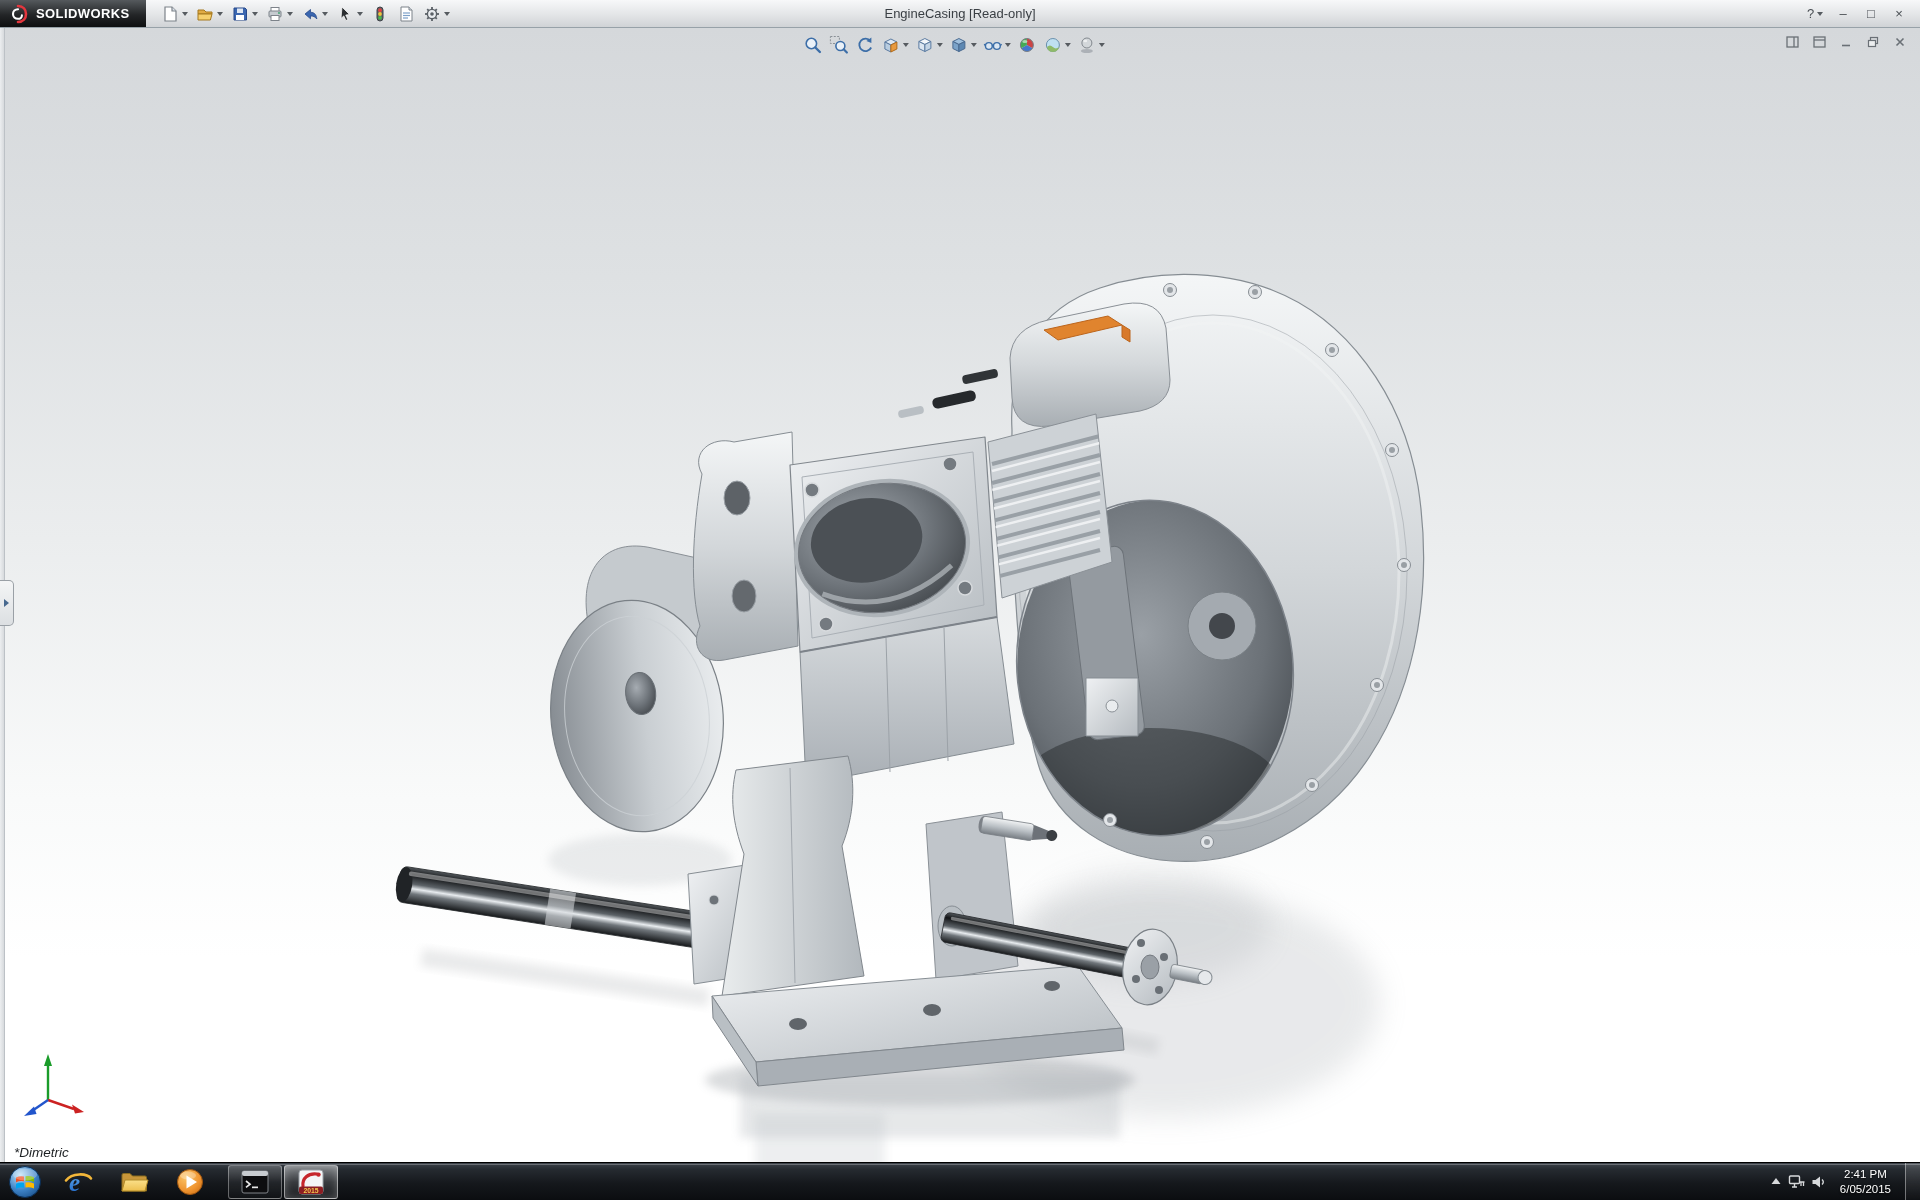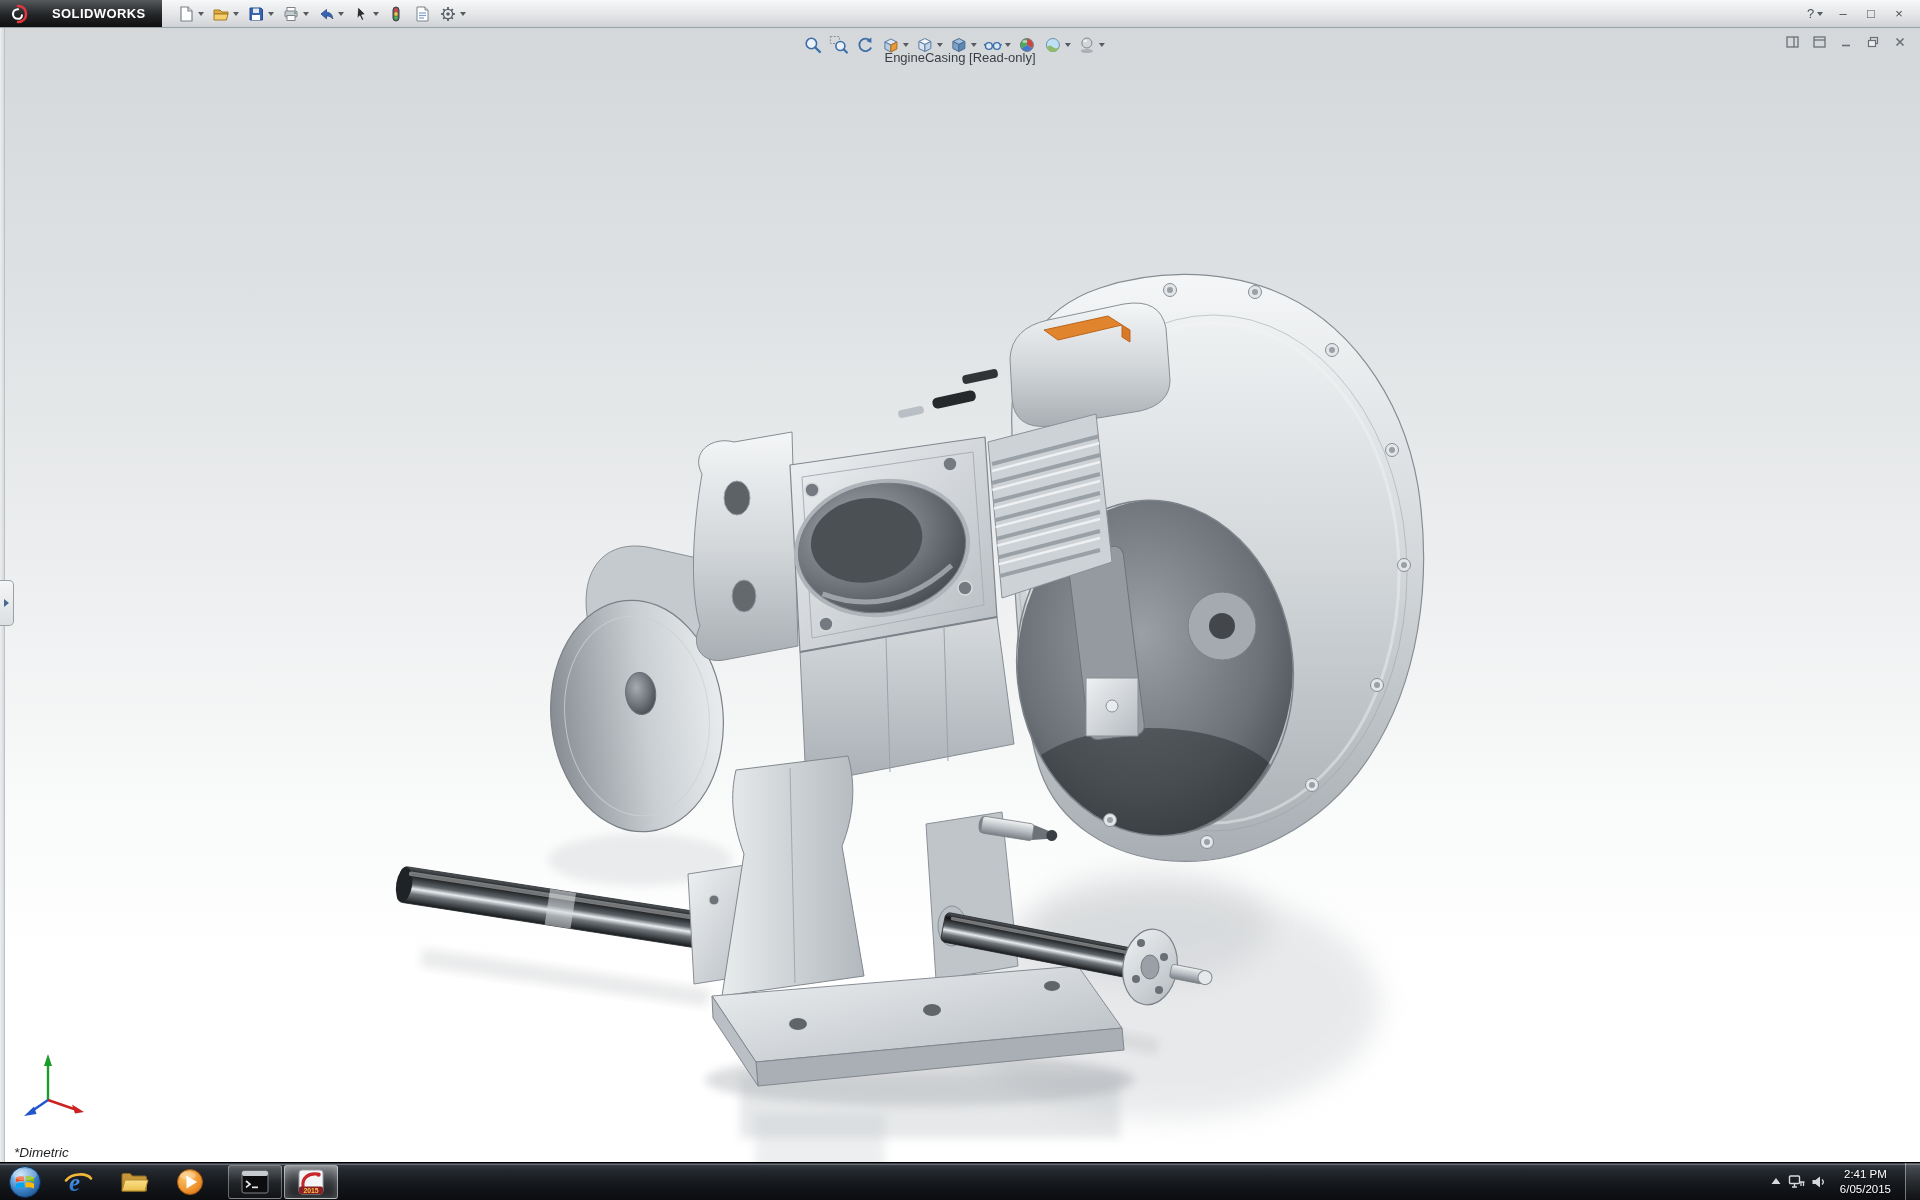--- a/index.html
+++ b/index.html
@@ -4,30 +4,30 @@
 <style>
   * { margin:0; padding:0; box-sizing:border-box; }
   html,body { width:1920px; height:1200px; overflow:hidden; background:#fff;
               font-family:"Liberation Sans", sans-serif; cursor:default; }
   .screen { position:relative; width:1920px; height:1200px; overflow:hidden; }
 
   
   .titlebar { position:absolute; top:0; left:0; right:0; height:28px; z-index:30;
     background:linear-gradient(#f7f8f9,#e3e5e7 55%,#d0d3d6);
     border-bottom:1px solid #97a1a8; display:flex; align-items:center; }
-  .sw-logo { display:flex; align-items:center; gap:24px; height:100%; padding:0 16px 0 8px;
+  .sw-logo { display:flex; align-items:center; gap:8px; height:100%; padding:0 16px 0 8px;
     background:linear-gradient(#55595d,#232527 55%,#0e0f10); }
   .app-name { color:#fff; font-size:13px; font-weight:bold; letter-spacing:.4px; }
   .tb-tools { display:flex; align-items:center; gap:2px; padding-left:12px; z-index:2; }
   .tb-btn { display:flex; align-items:center; gap:2px; height:24px; padding:0 3px;
     background:transparent; border:none; border-radius:3px; }
   .caret { width:0; height:0; border-left:3.5px solid transparent; border-right:3.5px solid transparent;
     border-top:4px solid #565b60; margin-left:1px; }
   .win-title { position:absolute; left:0; right:0; top:0; height:28px; line-height:28px;
-    text-align:center; font-size:13px; color:#3a3f44; pointer-events:none;margin-top:44px; }
+    text-align:center; font-size:13px; color:#3a3f44; pointer-events:none; }
   .win-ctrls { margin-left:auto; display:flex; align-items:center; gap:2px; padding-right:8px; z-index:2; }
   .wc-btn { min-width:26px; height:20px; display:flex; align-items:center; justify-content:center;
     font-size:13px; color:#4a4f54; background:transparent; border:none; gap:2px; }
 
   
   .viewport { position:absolute; top:28px; left:0; right:0; bottom:38px;
     background:linear-gradient(180deg,#d5d8db 0%,#dee1e3 22%,#ebedee 45%,#f9fafa 68%,#ffffff 82%,#ffffff 100%); }
   .model-svg { position:absolute; left:0; top:0; width:100%; height:100%; }
   .frame-left { position:absolute; left:0; top:0; bottom:0; width:5px;
     background:linear-gradient(90deg,#eceef0,#d7dadd); border-right:1px solid #bcc1c6; }

